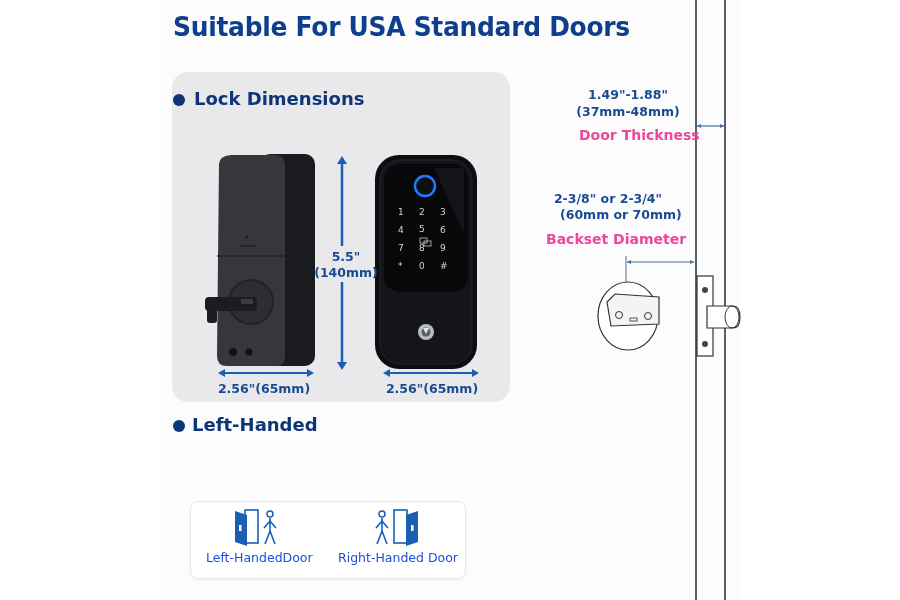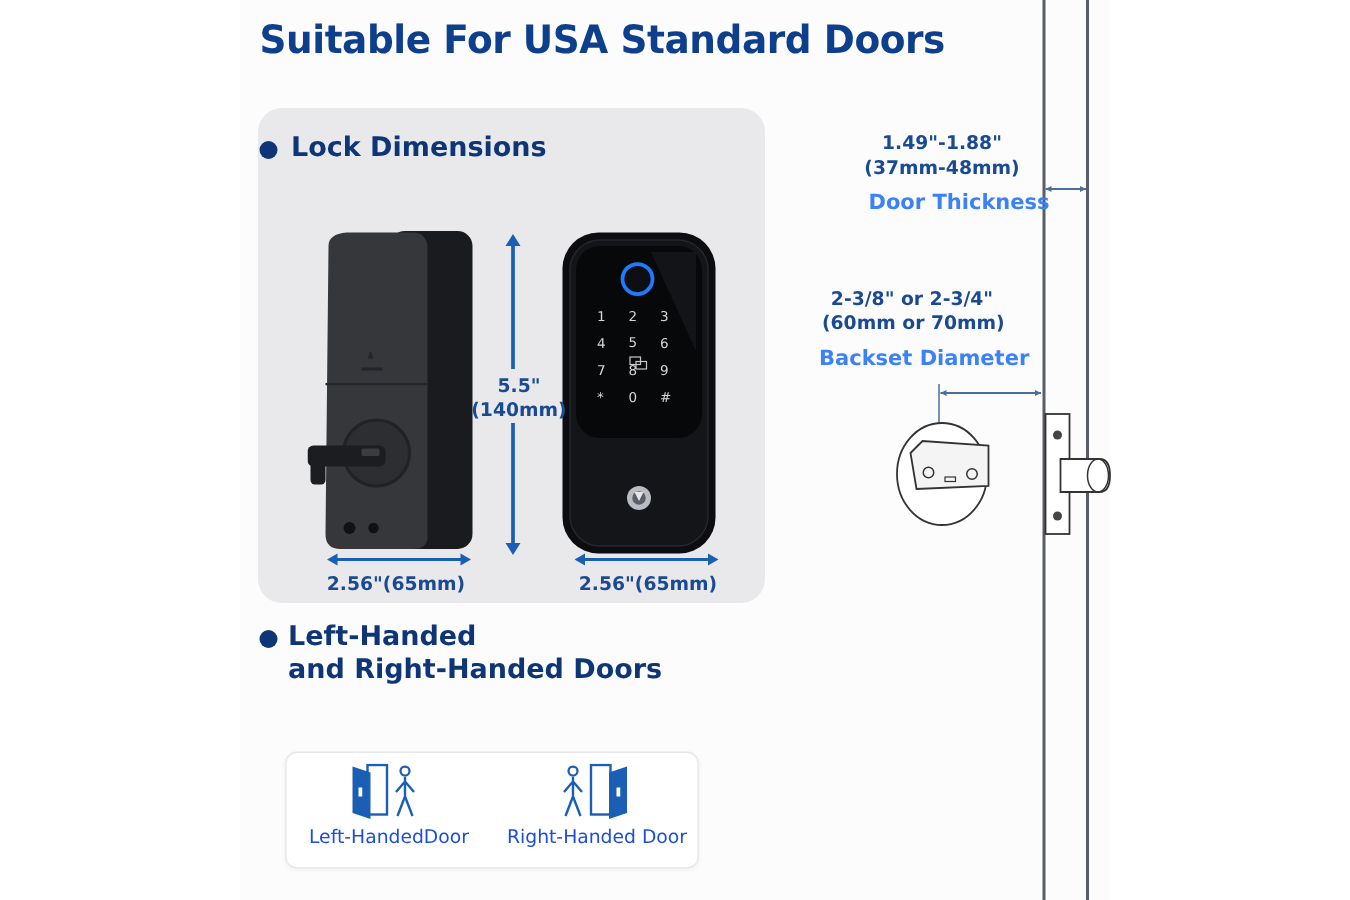--- a/index.html
+++ b/index.html
@@ -29,21 +29,21 @@
   .heading {
     font-weight: bold; font-size: 18px; color: #0e3576; white-space: nowrap;
   }
   .dimtext {
     font-weight: bold; font-size: 12.5px; color: #1a4b92; white-space: nowrap; text-align: center;
   }
   .rtext {
     font-weight: bold; font-size: 12.5px; color: #1a4b92; white-space: nowrap; text-align: center;
   }
   .rhead {
-    font-weight: bold; font-size: 14px; color: #3b82f6; white-space: nowrap;
+    font-weight: bold; font-size: 14px; color: #ec4899; white-space: nowrap;
   }
   .hand-card {
     left: 190px; top: 501px; width: 274px; height: 76px;
     background: #ffffff; border: 1px solid #e6e8ec; border-radius: 8px;
     box-shadow: 0 1px 3px rgba(0,0,0,0.05);
   }
   .hand-label {
     font-size: 12.5px; color: #1d4ed8; white-space: nowrap;
   }
   .key { position: absolute; color: #d6d6d6; font-size: 9px; font-family: "DejaVu Sans", sans-serif; }
@@ -129,21 +129,20 @@
 <svg class="abs" style="left:383px; top:368px;" width="96" height="10" viewBox="0 0 96 10">
   <line x1="4" y1="5" x2="92" y2="5" stroke="#1a5fb4" stroke-width="2"></line>
   <path d="M0 5 L7 1 L7 9 Z" fill="#1a5fb4"></path>
     <path d="M96 5 L89 1 L89 9 Z" fill="#1a5fb4"></path>
 </svg>
 <div class="abs dimtext" style="left:380px; top:381px; width:104px;">2.56"(65mm)</div>
 
 <div class="abs bullet" style="left:173px; top:420px;"></div>
 <div class="abs heading" style="left:192px; top:414px; line-height:22px;">
   <div>Left-Handed</div>
-  <div>and Right-Handed Doors</div>
 </div>
 
 <div class="abs hand-card"></div>
 
 <svg class="abs" style="left:234px; top:509px;" width="48" height="38" viewBox="0 0 48 38">
   <rect x="11" y="1" width="13" height="33" fill="none" stroke="#1a5fb4" stroke-width="1.6"></rect>
   <path d="M1 2 L13 6 L13 37 L1 33 Z" fill="#1a5fb4"></path>
   <rect x="5" y="16" width="2.5" height="6" fill="#ffffff"></rect>
   <circle cx="36" cy="5" r="3" fill="none" stroke="#1a5fb4" stroke-width="1.5"></circle>
   <path d="M36 9 L36 22 M36 22 L31 35 M36 22 L41 35 M36 12 L30 19 M36 12 L42 19" stroke="#1a5fb4" stroke-width="1.6" fill="none"></path>
@@ -166,21 +165,21 @@
   <line x1="2" y1="5" x2="29" y2="5" stroke="#4a6f9a" stroke-width="1.2"></line>
   <path d="M2 5 L6 3 L6 7 Z" fill="#4a6f9a"></path>
     <path d="M29 5 L25 3 L25 7 Z" fill="#4a6f9a"></path>
 </svg>
 
 <div class="abs rtext" style="left:568px; top:87px; width:120px;">1.49"-1.88"</div>
 <div class="abs rtext" style="left:568px; top:104px; width:120px;">(37mm-48mm)</div>
 <div class="abs rhead" style="left:579px; top:127px;">Door Thickness</div>
 
 <div class="abs rtext" style="left:548px; top:191px; width:120px;">2-3/8" or 2-3/4"</div>
-<div class="abs rtext" style="left:548px; top:207px; width:120px;">(60mm or 70mm)</div>
+<div class="abs rtext" style="left:560px; top:207px; width:120px;">(60mm or 70mm)</div>
 <div class="abs rhead" style="left:546px; top:231px;">Backset Diameter</div>
 
 <svg class="abs" style="left:595px; top:252px;" width="150" height="112" viewBox="0 0 150 112">
   <line x1="31" y1="4" x2="31" y2="70" stroke="#4a6f9a" stroke-width="1"></line>
   <line x1="32" y1="10" x2="99" y2="10" stroke="#4a6f9a" stroke-width="1.2"></line>
   <path d="M32 10 L36 8 L36 12 Z" fill="#4a6f9a"></path>
     <path d="M99 10 L95 8 L95 12 Z" fill="#4a6f9a"></path>
 
   <ellipse cx="33" cy="64" rx="30" ry="34" fill="#ffffff" stroke="#333" stroke-width="1.2"></ellipse>
   <path d="M12 50 L20 42 L64 45 L64 72 L16 74 Z" fill="#f4f4f4" stroke="#333" stroke-width="1.2"></path>

